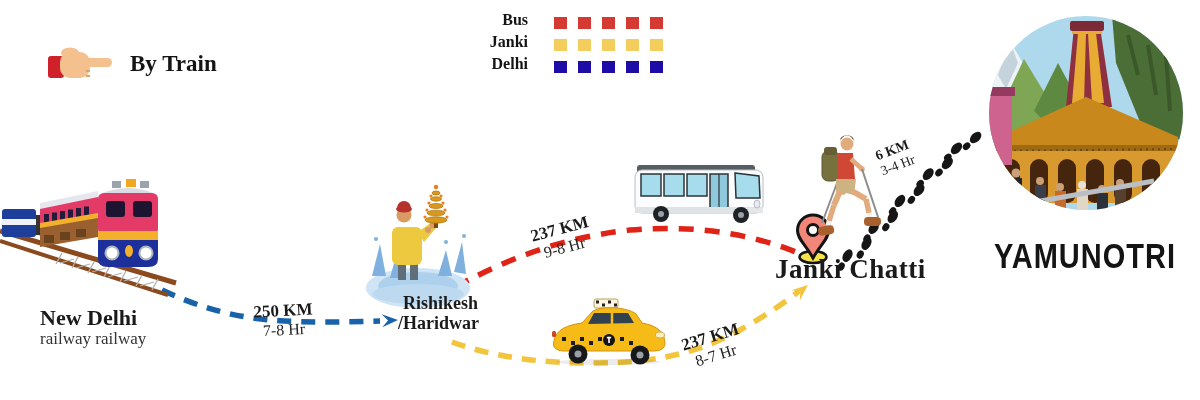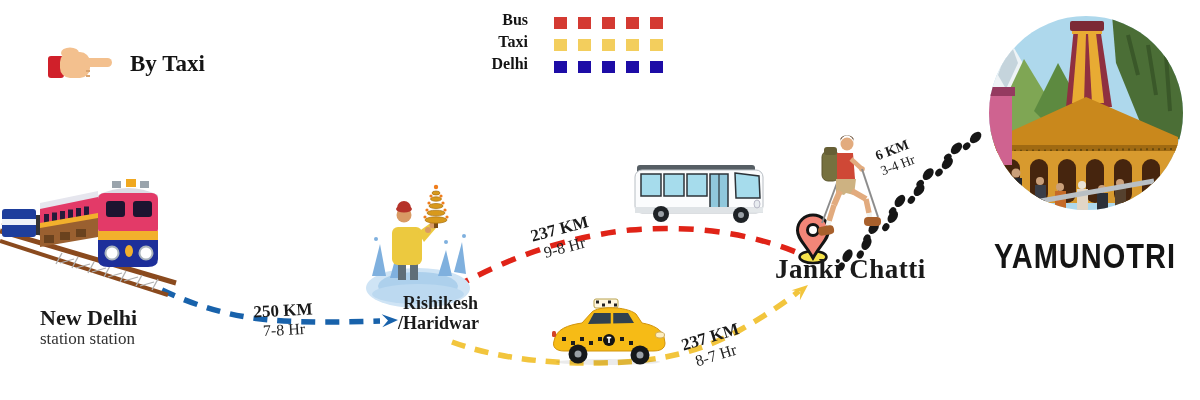--- a/index.html
+++ b/index.html
@@ -308,36 +308,36 @@
 
   <div class="abs bytrain">
     <svg width="70" height="44" viewBox="0 0 70 44">
       <rect x="2" y="14" width="16" height="22" rx="3" fill="#d0202a"></rect>
       <rect x="14" y="10" width="30" height="26" rx="10" fill="#f3c08e"></rect>
       <ellipse cx="24" cy="11" rx="9" ry="5.5" fill="#f3c08e"></ellipse>
       <rect x="38" y="16" width="28" height="9" rx="4.5" fill="#f3c08e"></rect>
       <line x1="40" y1="29" x2="44" y2="29" stroke="#d9a470" stroke-width="2"></line>
       <line x1="40" y1="34" x2="44" y2="34" stroke="#d9a470" stroke-width="2"></line>
     </svg>
-    <span class="label">By Taxi</span>
+    <span class="label">By Train</span>
   </div>
 
   <div class="abs legend">
     <div class="legend-row">
       <span class="legend-label">Bus</span>
       <span class="legend-dashes" style="color: rgb(212, 58, 50);">
           <i></i>
           <i></i>
           <i></i>
           <i></i>
           <i></i>
         </span>
     </div>
     <div class="legend-row">
-      <span class="legend-label">Taxi</span>
+      <span class="legend-label">Janki</span>
       <span class="legend-dashes" style="color: rgb(243, 206, 93);">
           <i></i>
           <i></i>
           <i></i>
           <i></i>
           <i></i>
         </span>
     </div>
     <div class="legend-row">
       <span class="legend-label">Delhi</span>
@@ -346,21 +346,21 @@
           <i></i>
           <i></i>
           <i></i>
           <i></i>
         </span>
     </div>
   </div>
 
   <div class="abs origin-block">
     <div class="origin-name">New Delhi</div>
-    <div class="origin-sub">station station</div>
+    <div class="origin-sub">railway railway</div>
   </div>
 
   <div class="abs midpoint-block">
     <div class="l1">Rishikesh</div>
     <div>/Haridwar</div>
   </div>
 
   <div class="abs basecamp-name">Janki Chatti</div>
 
   <div class="abs destination-name">YAMUNOTRI</div>

